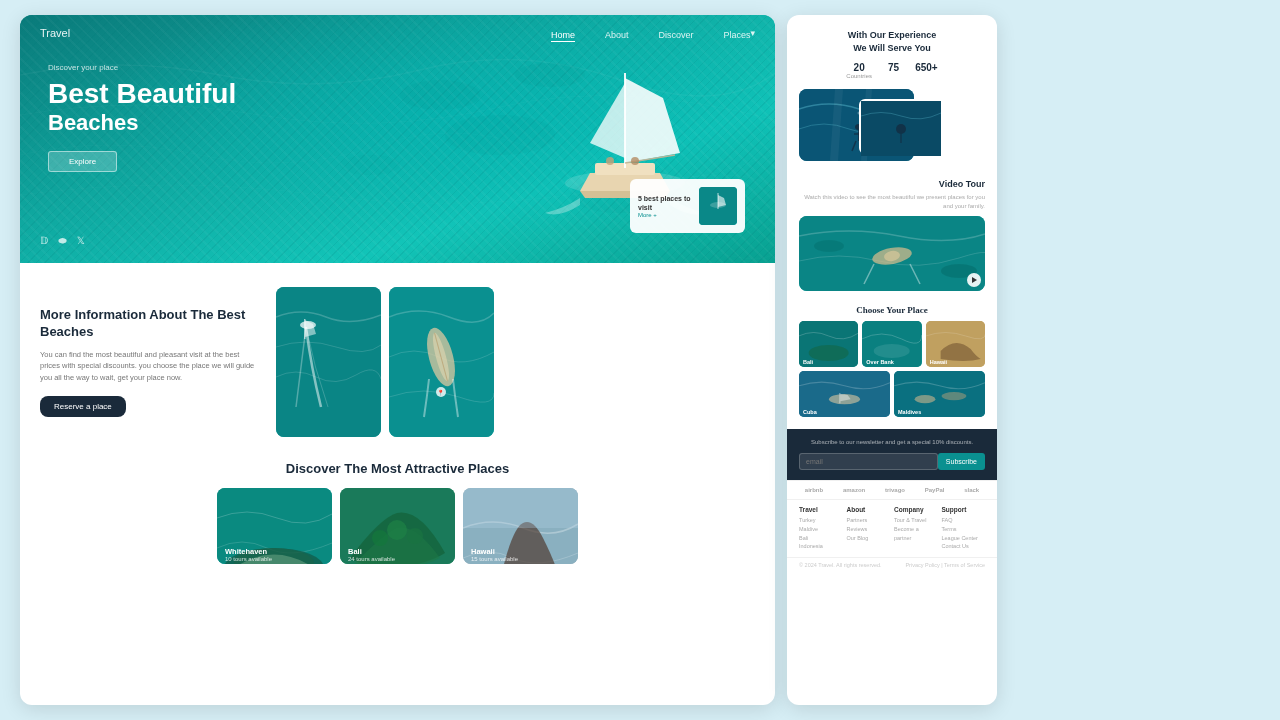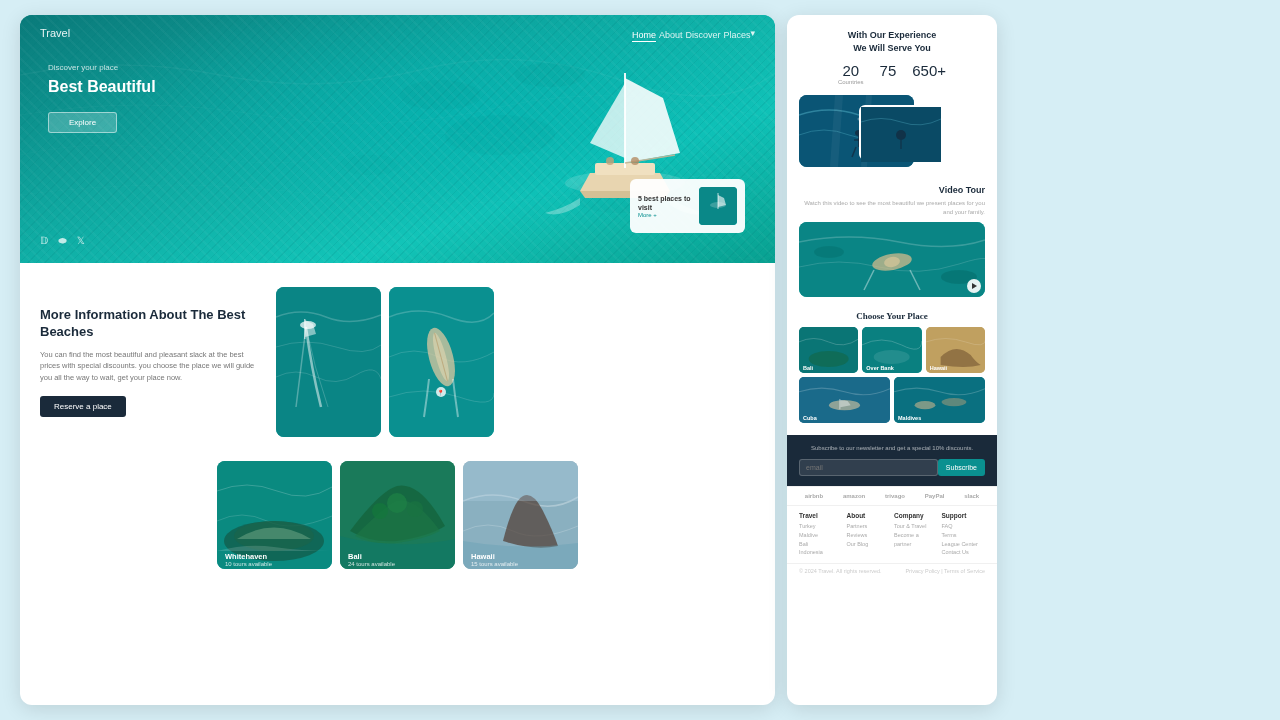--- a/index.html
+++ b/index.html
@@ -67,21 +67,21 @@
       padding: 0 20px;
       z-index: 10;
     }
     .nav-logo {
       color: rgba(255,255,255,0.9);
       font-size: 11px;
       font-weight: 500;
     }
     .nav-links {
       display: flex;
-      gap: 3px;
+      gap: 30px;
       margin-left: auto;
       list-style: none;
     }
     .nav-links li a {
       color: rgba(255,255,255,0.85);
       font-size: 9px;
       text-decoration: none;
     }
     .nav-links li.active a {
       color: #fff;
@@ -111,21 +111,21 @@
     .hero-title {
       color: #fff;
       line-height: 1.15;
     }
     .hero-title .line1 {
       font-size: 22px;
       font-weight: 400;
       display: block;
     }
     .hero-title .line2 {
-      font-size: 16px;
+      font-size: 28px;
       font-weight: 700;
       display: block;
     }
     .hero-title .line3 {
       font-size: 22px;
       font-weight: 700;
       display: block;
     }
     .hero-btn {
       margin-top: 16px;
@@ -207,21 +207,21 @@
       color: #777;
       line-height: 1.5;
       margin-bottom: 12px;
     }
     .reserve-btn {
       background: #1a2a3a;
       color: #fff;
       font-size: 8px;
       padding: 6px 14px;
       border: none;
-      border-radius: 3px;
+      border-radius: 8px;
       cursor: pointer;
     }
     .section-info-images {
       display: flex;
       gap: 8px;
       flex: 1;
     }
     .info-img {
       border-radius: 8px;
       overflow: hidden;
@@ -251,21 +251,21 @@
       line-height: 1.3;
       margin-bottom: 10px;
     }
     .discover-cards {
       display: flex;
       gap: 8px;
       justify-content: center;
     }
     .discover-card {
       width: 115px;
-      height: 108px;
+      height: 76px;
       border-radius: 8px;
       overflow: hidden;
       position: relative;
     }
     .dc-bali {
       background: linear-gradient(160deg, #1a7a5a 0%, #2a9a6a 40%, #1a8a60 100%);
     }
     .dc-whitehaven {
       background: linear-gradient(160deg, #0d8a7a 0%, #0faaaa 50%, #0a9898 100%);
     }
@@ -314,22 +314,22 @@
     }
     .stats-row {
       display: flex;
       justify-content: center;
       gap: 16px;
     }
     .stat-item {
       text-align: center;
     }
     .stat-num {
-      font-size: 15px;
-      font-weight: 400;
+      font-size: 10px;
+      font-weight: 700;
       color: #1a2a3a;
     }
     .stat-label {
       font-size: 6px;
       color: #999;
     }
 
     
     .underwater-img-container {
       position: relative;
@@ -607,20 +607,21 @@
           <li><a>Discover</a></li>
           <li><a>Places</a></li>
         </ul>
         <div class="nav-more">▾</div>
       </nav>
 
       <div class="hero-content">
         <p class="hero-discover">Discover your place</p>
         <div class="hero-title">
           <span class="line2">Best Beautiful</span>
+          <span class="line3">Beaches</span>
         </div>
         <button class="hero-btn">Explore</button>
       </div>
 
       <div class="hero-social">
         <span>𝔻</span>
         <span>⬬</span>
         <span>𝕏</span>
       </div>
 
@@ -636,21 +637,21 @@
             <line x1="19" y1="6" x2="19" y2="22" stroke="rgba(255,255,255,0.7)" stroke-width="1"></line>
             <polygon points="19,8 19,20 27,18 25,11" fill="rgba(255,255,255,0.6)"></polygon>
           </svg>
         </div>
       </div>
     </div>
 
     <div class="section-info">
       <div class="section-info-text">
         <h2 class="section-info-title">More Information About The Best Beaches</h2>
-        <p class="section-info-desc">You can find the most beautiful and pleasant slack at the best prices with special discounts. you choose the place we will guide you all the way to wait, get your place now.</p>
+        <p class="section-info-desc">You can find the most beautiful and pleasant visit at the best prices with special discounts. you choose the place we will guide you all the way to wait, get your place now.</p>
         <button class="reserve-btn">Reserve a place</button>
       </div>
       <div class="section-info-images">
         <div class="info-img info-img-1">
           <svg width="105" height="150" viewBox="0 0 105 150" xmlns="http://www.w3.org/2000/svg">
             <rect width="105" height="150" fill="#0a8585"></rect>
 
             <path d="M0,30 Q25,20 50,30 T105,28" stroke="rgba(255,255,255,0.2)" stroke-width="1.5" fill="none"></path>
             <path d="M0,60 Q30,50 60,60 T105,58" stroke="rgba(255,255,255,0.15)" stroke-width="1" fill="none"></path>
             <path d="M0,90 Q20,80 40,90 T80,88 T105,92" stroke="rgba(255,255,255,0.15)" stroke-width="1" fill="none"></path>
@@ -681,20 +682,21 @@
             <path d="M64,92 Q66,110 69,130" stroke="rgba(255,255,255,0.4)" stroke-width="2" fill="none"></path>
 
             <circle cx="52" cy="105" r="5" fill="rgba(255,255,255,0.8)"></circle>
             <text x="52" y="108" text-anchor="middle" font-size="6" fill="#0a9090">📍</text>
           </svg>
         </div>
       </div>
     </div>
 
     <div class="section-discover">
+      <h2 class="section-discover-title">Discover The Most Attractive Places</h2>
       <div class="discover-cards">
 
         <div class="discover-card dc-whitehaven">
           <svg width="115" height="108" viewBox="0 0 115 108" xmlns="http://www.w3.org/2000/svg">
             <rect width="115" height="108" fill="#0a8a80"></rect>
             <path d="M0,30 Q30,18 60,30 T115,26" stroke="rgba(255,255,255,0.2)" stroke-width="1" fill="none"></path>
             <path d="M0,60 Q25,48 50,60 T115,55" stroke="rgba(255,255,255,0.15)" stroke-width="1" fill="none"></path>
 
             <ellipse cx="57" cy="80" rx="50" ry="20" fill="rgba(20,80,60,0.6)"></ellipse>
             <ellipse cx="57" cy="75" rx="40" ry="15" fill="rgba(30,100,70,0.5)"></ellipse>

